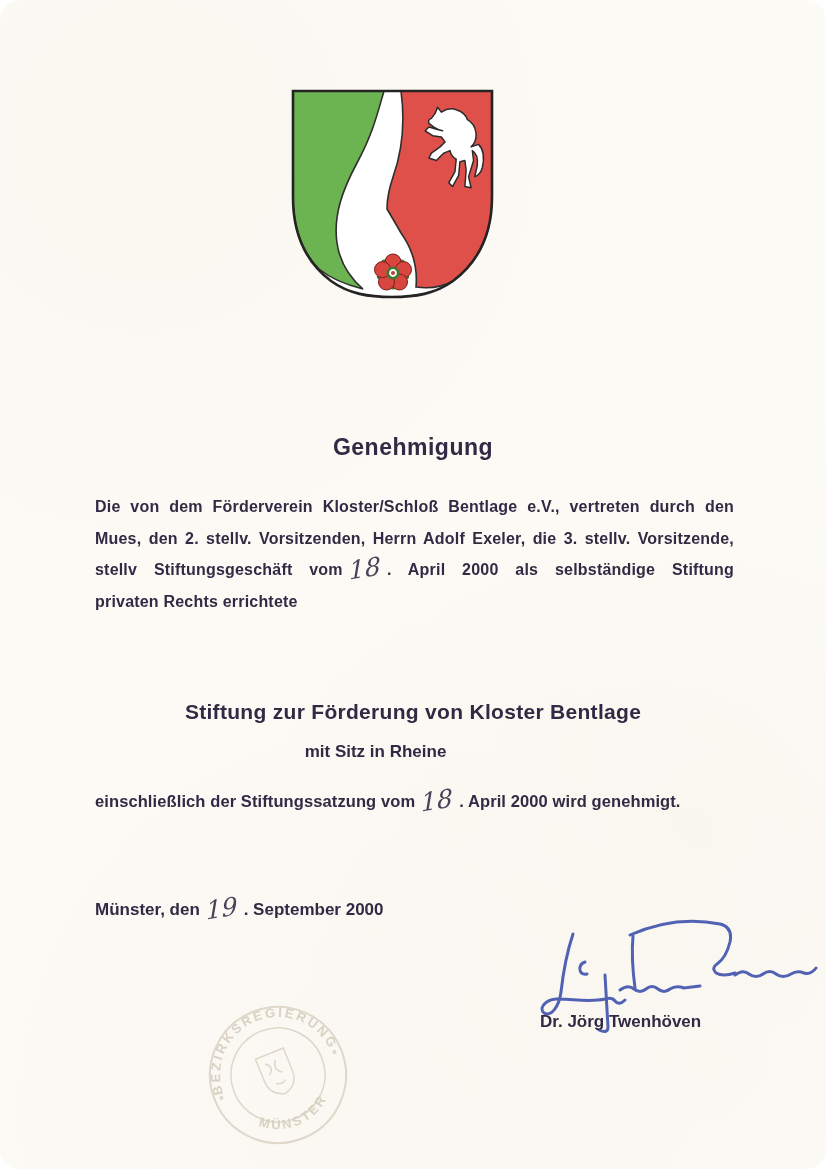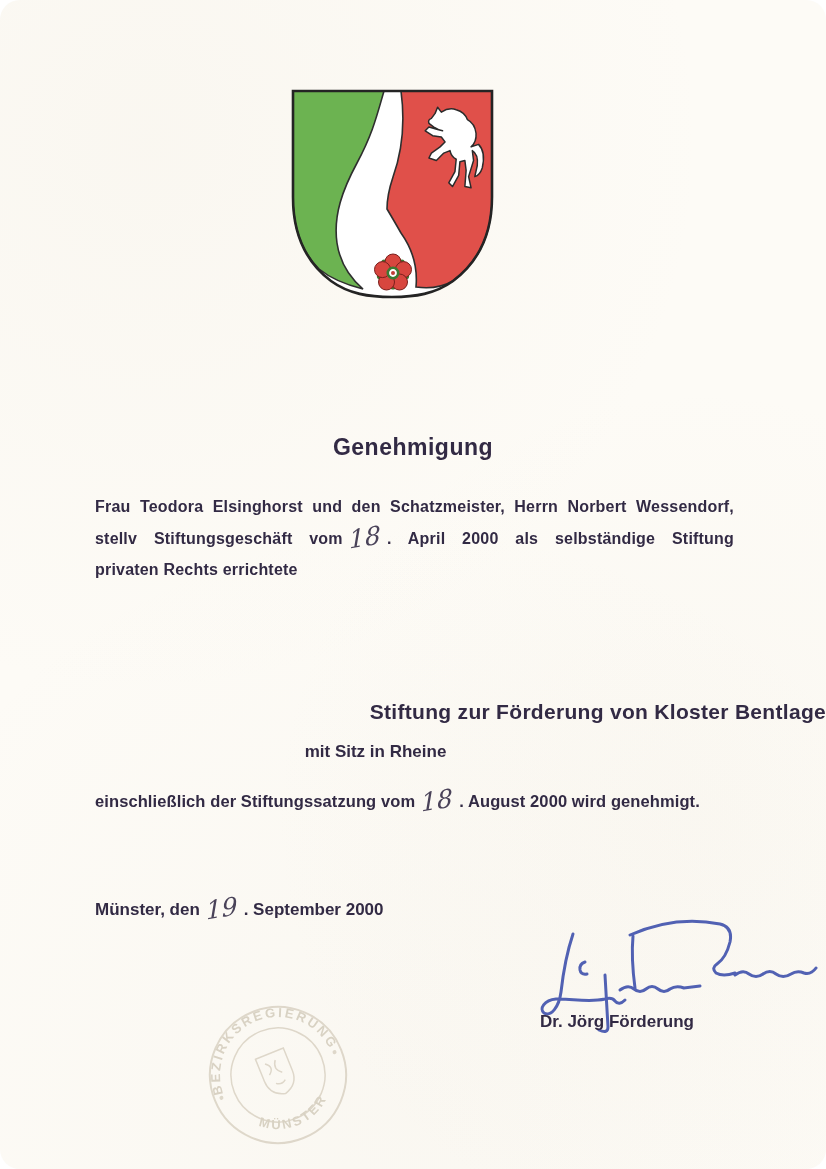--- a/index.html
+++ b/index.html
@@ -42,21 +42,21 @@
     font-style:italic;
     font-weight:400;
     font-size:25px;
     line-height:1;
     transform:rotate(-9deg) skewX(-8deg);
     margin:0 6px;
     position:relative;top:2px;
     opacity:.88;
   }
   .foundation-name{
-    top:700px;left:0;width:826px;text-align:right;
+    top:700px;left:0;width:826px;text-align:center;
     font-size:21px;font-weight:700;letter-spacing:.3px;
   }
   .foundation-seat{
     top:742px;left:0;width:751px;text-align:center;
     font-size:17px;font-weight:700;
   }
   .approval-line{
     top:786px;left:95px;width:680px;
     font-size:16.5px;font-weight:700;
     white-space:nowrap;letter-spacing:.1px;
@@ -118,46 +118,47 @@
       <circle cx="0" cy="0" r="5.2" fill="#ffffff" stroke="#3c7a33" stroke-width="2.6"></circle>
       <circle cx="0" cy="0" r="2" fill="#c03d36"></circle>
     </g>
 
     <path d="M6,6 H205 V112 C205,150 190,178 166,196 C148,209 128,212 105,212 C82,212 62,209 44,196 C20,178 6,150 6,112 Z" fill="none" stroke="#242424" stroke-width="2.6"></path>
   </svg>
 
   <div class="abs doc-title">Genehmigung</div>
 
   <div class="abs body-block">
-    <div class="body-line">Frau Teodora Elsinghorst und den Schatzmeister, Herrn Norbert Wessendorf,</div>
+    <div class="body-line">Die von dem Förderverein Kloster/Schloß Bentlage e.V., vertreten durch den</div>
+    <div class="body-line">Mues, den 2. stellv. Vorsitzenden, Herrn Adolf Exeler, die 3. stellv. Vorsitzende,</div>
     <div class="body-line"><span>stellv Stiftungsgeschäft vom</span><span class="hand">18</span><span>. April 2000 als selbständige Stiftung</span></div>
     <div class="body-line last">privaten Rechts errichtete</div>
   </div>
 
   <div class="abs foundation-name">Stiftung zur Förderung von Kloster Bentlage</div>
   <div class="abs foundation-seat">mit Sitz in Rheine</div>
 
-  <div class="abs approval-line"><span>einschließlich der Stiftungssatzung vom</span><span class="hand">18</span><span>. August 2000 wird genehmigt.</span></div>
+  <div class="abs approval-line"><span>einschließlich der Stiftungssatzung vom</span><span class="hand">18</span><span>. April 2000 wird genehmigt.</span></div>
 
   <div class="abs place-date"><span>Münster, den</span><span class="hand">19</span><span>. September 2000</span></div>
 
 
   <svg class="abs signature-svg" width="320" height="140" viewBox="0 0 320 140">
     <g fill="none" stroke="#4355ae" stroke-width="3" stroke-linecap="round" opacity="0.92">
       <path d="M58,34 C52,52 48,74 46,92 C44,107 36,117 29,113 C24,109 29,100 41,99 C55,98 72,103 90,99 Q97,97 100,101 Q104,106 110,100"></path>
       <path d="M90,75 L93,127 Q93,134 84,130"></path>
       <path d="M70,62 Q64,64 65,70 Q66,75 72,74"></path>
       <path d="M118,36 Q116,58 120,88"></path>
       <path d="M105,90 Q113,84 119,89 Q125,94 131,89 Q137,84 143,89 Q149,94 155,89 Q161,85 169,88 L185,86"></path>
       <path d="M115,35 Q160,15 205,24 Q218,27 215,42 Q211,58 202,64 Q196,68 201,73 Q208,77 220,73"></path>
       <path d="M220,75 Q228,69 234,74 Q241,79 248,74 Q255,69 261,74 Q268,79 276,74 Q282,70 289,73 Q296,75 301,68"></path>
     </g>
   </svg>
 
-  <div class="abs signer">Dr. Jörg Förderung</div>
+  <div class="abs signer">Dr. Jörg Twenhöven</div>
 
   <svg class="abs seal-svg" width="170" height="170" viewBox="0 0 170 170">
     <defs>
       <path id="sealTop" d="M27,85 A58,58 0 1 1 143,85"></path>
       <path id="sealBottom" d="M31,85 A54,54 0 0 0 139,85"></path>
     </defs>
     <g transform="rotate(-22 85 85)" opacity="0.95">
       <circle cx="85" cy="85" r="68" fill="none" stroke="#ddd6c8" stroke-width="2"></circle>
       <circle cx="85" cy="85" r="47" fill="none" stroke="#ddd6c8" stroke-width="1.5"></circle>
       <text class="seal-text">

